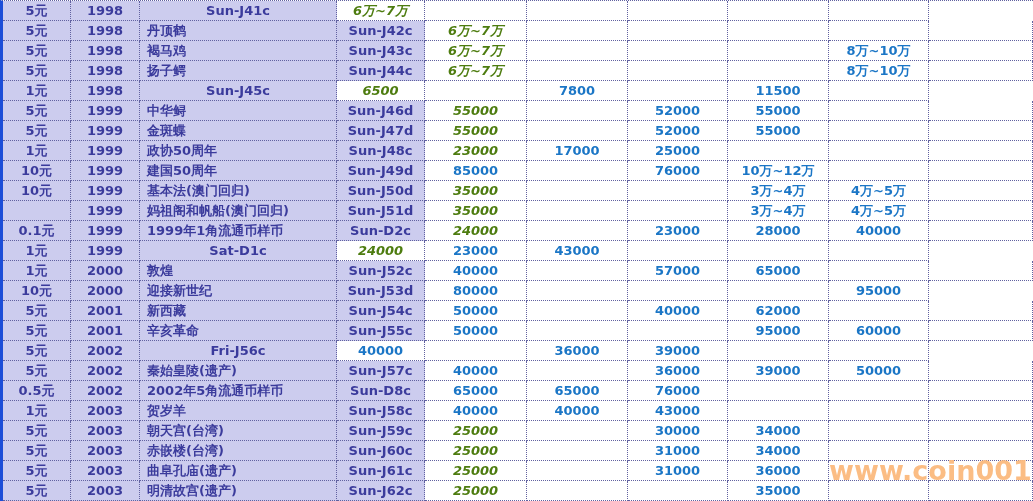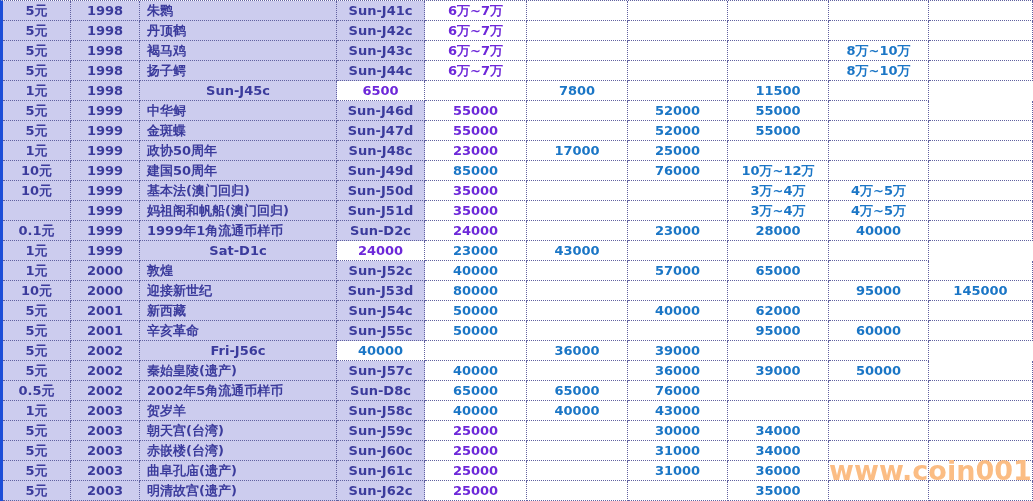--- a/index.html
+++ b/index.html
@@ -25,40 +25,39 @@
     display:flex;
     align-items:center;
     justify-content:center;
     white-space:nowrap;
     overflow:hidden;
     line-height:1;
   }
   .lav{background:#ccccee;color:#3b3b9c;}
   .name{justify-content:flex-start;padding-left:7px;}
   .price{background:#ffffff;color:#1b76c6;}
-  .price.cyan{color:#6d28d9;}
+  .price.cyan{color:#4d7c0f;font-style:italic;}
   .watermark{
     position:absolute;
     left:826px;top:454px;
     font-size:27px;
     font-weight:bold;
     color:#fbba7e;
     opacity:0.95;
     letter-spacing:0px;
     pointer-events:none;
   }
 </style>
 </head>
 <body>
 
 <div class="grid">
   <div class="row">
       <div class="cell lav">5元</div>
       <div class="cell lav">1998</div>
-      <div class="cell lav name">朱鹮</div>
       <div class="cell lav">Sun-J41c</div>
       <div class="cell price cyan">6万~7万</div>
       <div class="cell price"></div>
       <div class="cell price"></div>
       <div class="cell price"></div>
       <div class="cell price"></div>
       <div class="cell price"></div>
     </div>
     <div class="row">
       <div class="cell lav">5元</div>
@@ -217,21 +216,20 @@
     <div class="row">
       <div class="cell lav">10元</div>
       <div class="cell lav">2000</div>
       <div class="cell lav name">迎接新世纪</div>
       <div class="cell lav">Sun-J53d</div>
       <div class="cell price">80000</div>
       <div class="cell price"></div>
       <div class="cell price"></div>
       <div class="cell price"></div>
       <div class="cell price">95000</div>
-      <div class="cell price">145000</div>
     </div>
     <div class="row">
       <div class="cell lav">5元</div>
       <div class="cell lav">2001</div>
       <div class="cell lav name">新西藏</div>
       <div class="cell lav">Sun-J54c</div>
       <div class="cell price">50000</div>
       <div class="cell price"></div>
       <div class="cell price">40000</div>
       <div class="cell price">62000</div>

